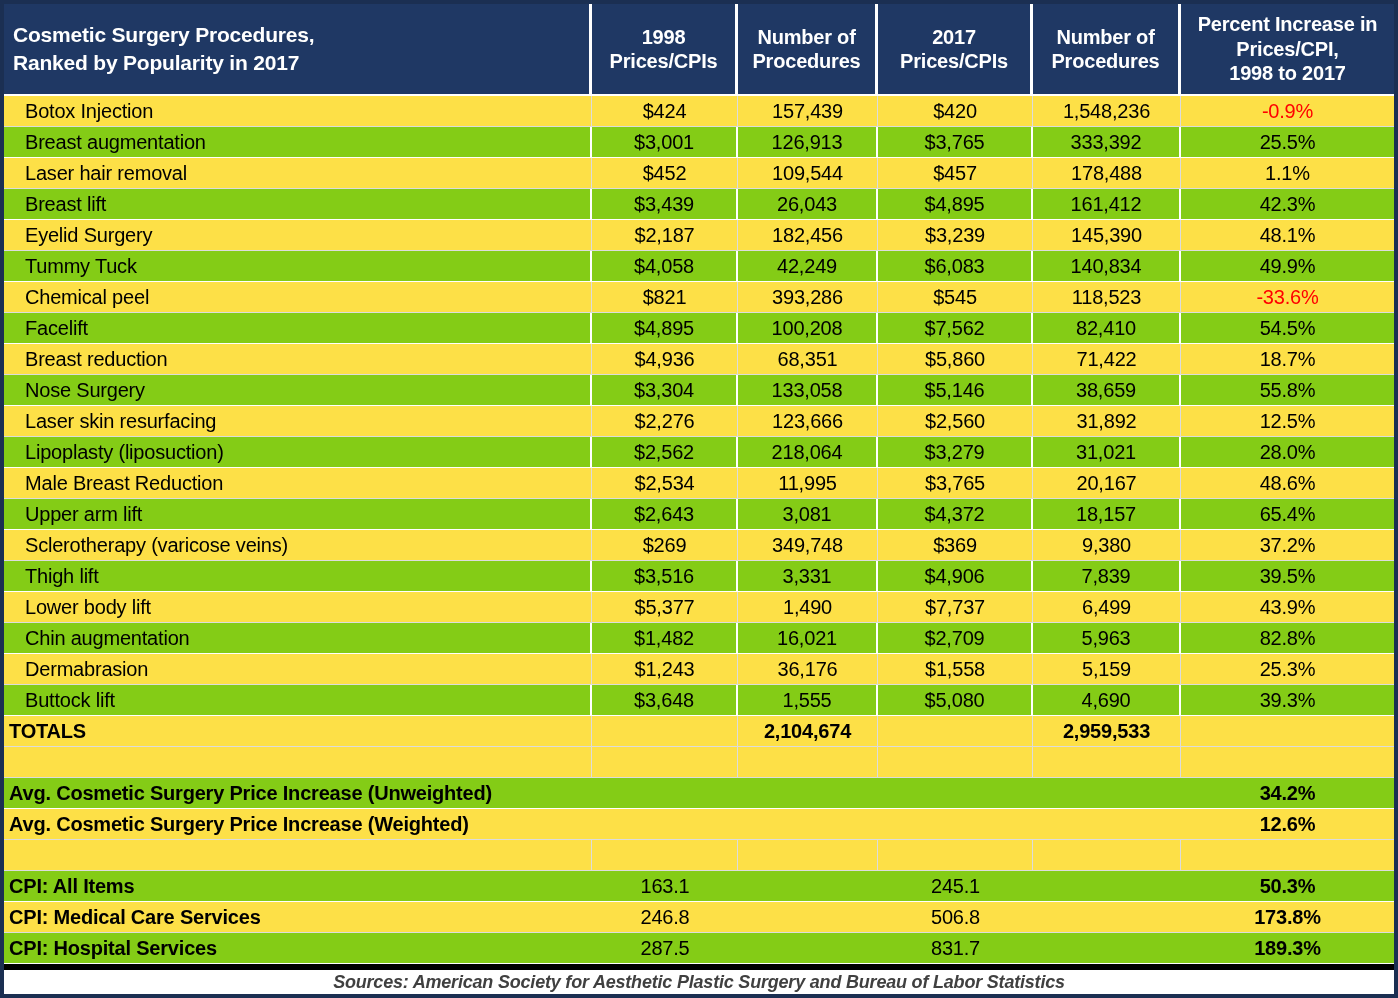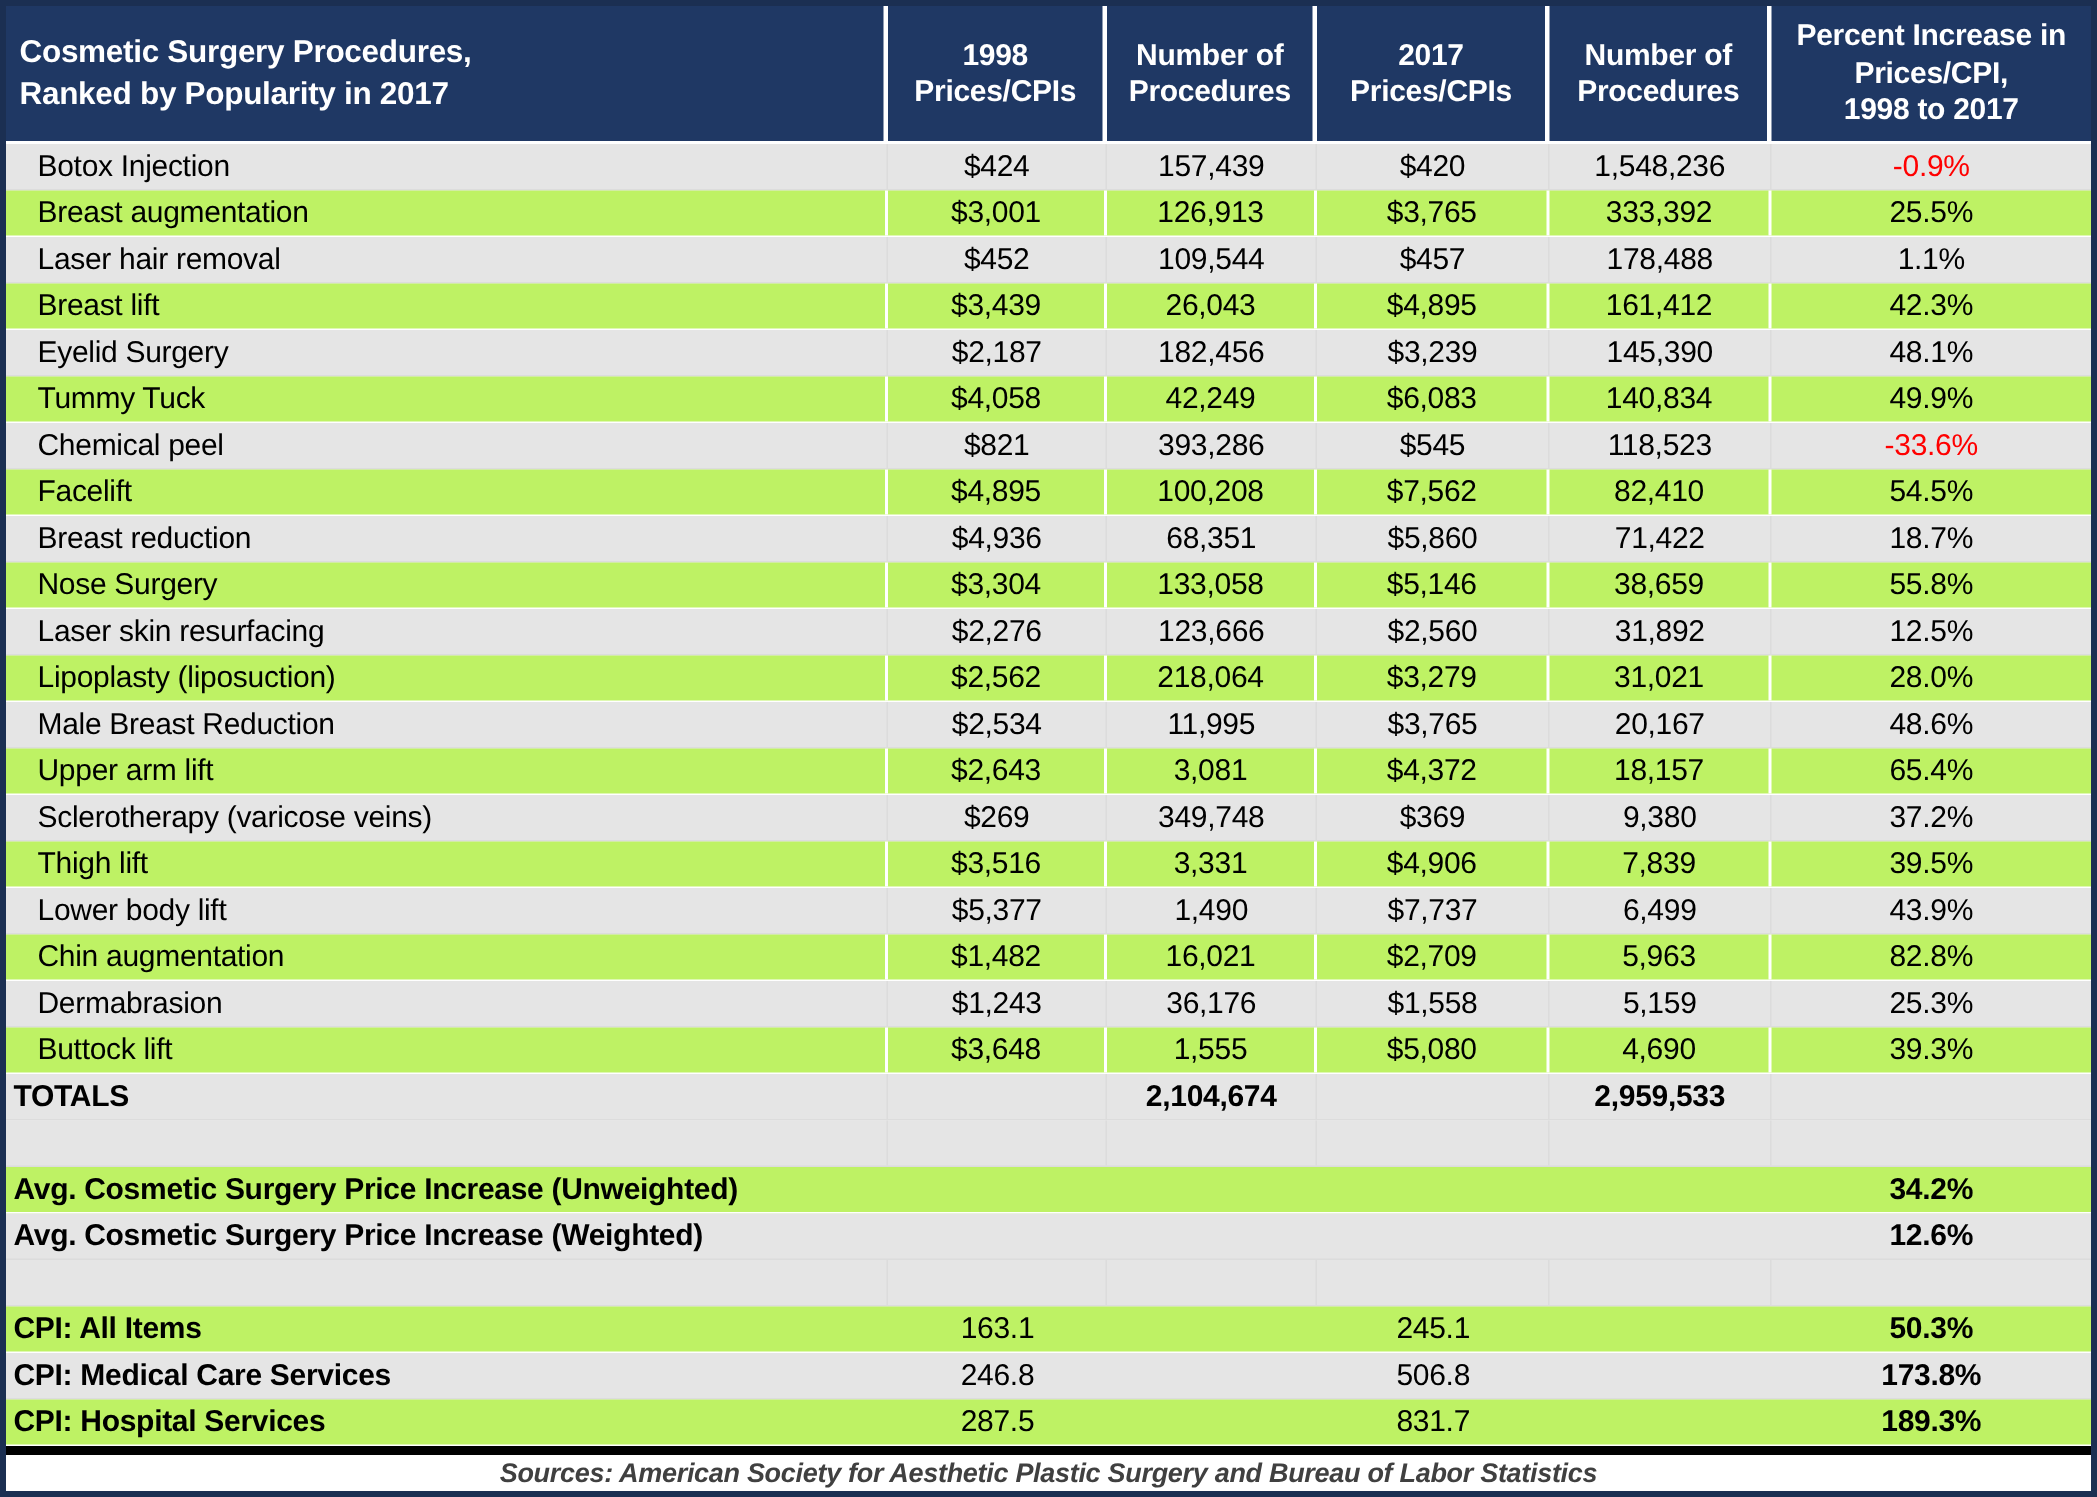--- a/index.html
+++ b/index.html
@@ -25,22 +25,22 @@
   
   .th:nth-child(1),.cell:nth-child(1){width:588px;}
   .th:nth-child(2),.cell:nth-child(2){width:146px;}
   .th:nth-child(3),.cell:nth-child(3){width:140px;}
   .th:nth-child(4),.cell:nth-child(4){width:155px;}
   .th:nth-child(5),.cell:nth-child(5){width:148px;}
   .th:nth-child(6),.cell:nth-child(6){width:213px;}
   
   .tbody{display:flex;flex-direction:column;}
   .row{height:31px;box-sizing:border-box;display:flex;}
-  .row.wht{background:#e5e5e5;border-bottom:1px solid #DCDCDC;}
-  .row.alt{background:#bef264;border-bottom:1px solid #ffffff;}
+  .row.wht{background:#fde047;border-bottom:1px solid #DCDCDC;}
+  .row.alt{background:#84cc16;border-bottom:1px solid #ffffff;}
   .cell{
     box-sizing:border-box;font-size:20px;color:#000000;letter-spacing:-0.2px;
     display:flex;align-items:center;justify-content:center;
     overflow:hidden;white-space:nowrap;
   }
   .row.grid.wht .cell{border-right:1px solid #DCDCDC;}
   .row.grid.alt .cell{border-right:2px solid #ffffff;}
   .row.grid .cell:last-child{border-right:none;}
   .cell.lbl{justify-content:flex-start;padding-left:5px;}
   .cell.lbl.indent{padding-left:21px;}

